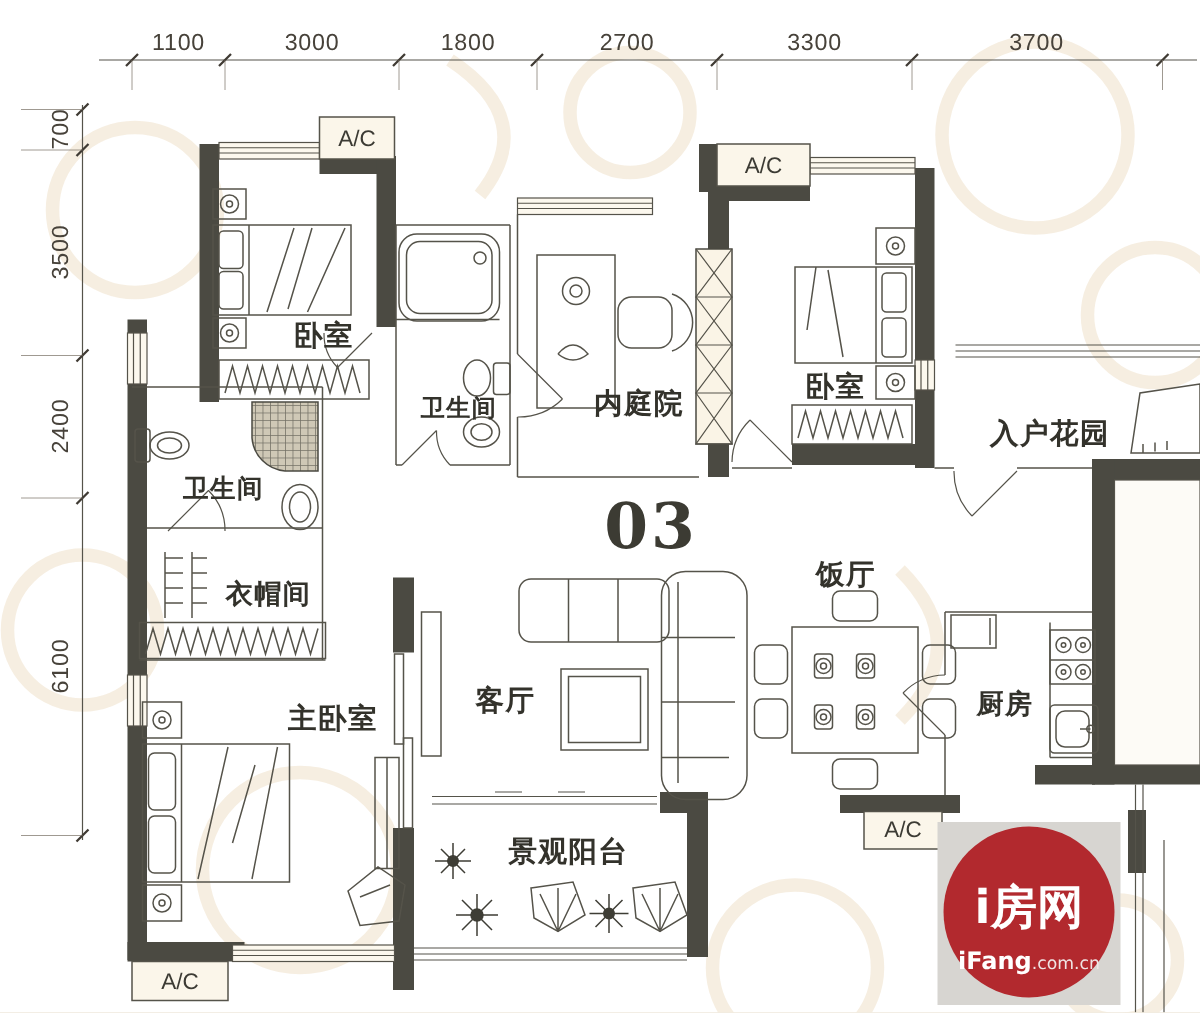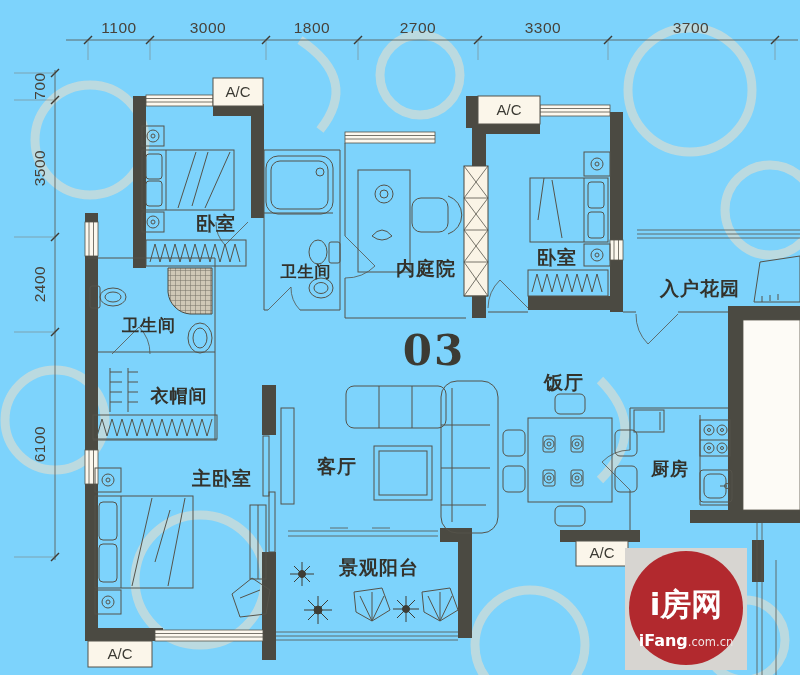--- a/index.html
+++ b/index.html
@@ -1,16 +1,16 @@
 <!DOCTYPE html>
 <html><head>
 <meta charset="utf-8">
 <style>
   html,body{margin:0;padding:0;background:#e9e2d2;}
-  .stage{position:relative;width:800px;height:675px;background:#7dd3fc;overflow:hidden;
+  .stage{position:relative;width:800px;height:675px;background:#ffffff;overflow:hidden;
          font-family:"Liberation Sans", sans-serif;}
   svg{display:block}
   text{font-family:"Liberation Sans", sans-serif;fill:#34332c;}
   .dim{font-size:15.5px;fill:#47423a;letter-spacing:.5px;}
   .room{font-size:19px;font-weight:700;fill:#33322b;letter-spacing:1px;}
   .ac{font-size:15px;fill:#3c3b34;}
   .unit{font-size:42px;font-weight:700;font-family:"DejaVu Serif", serif;fill:#3c3b33;letter-spacing:2px;}
   .wall{fill:#4b4a42;stroke:none;}
   .thin{stroke:#55534a;stroke-width:1;fill:none;}
   .thin2{stroke:#55534a;stroke-width:.8;fill:none;}

